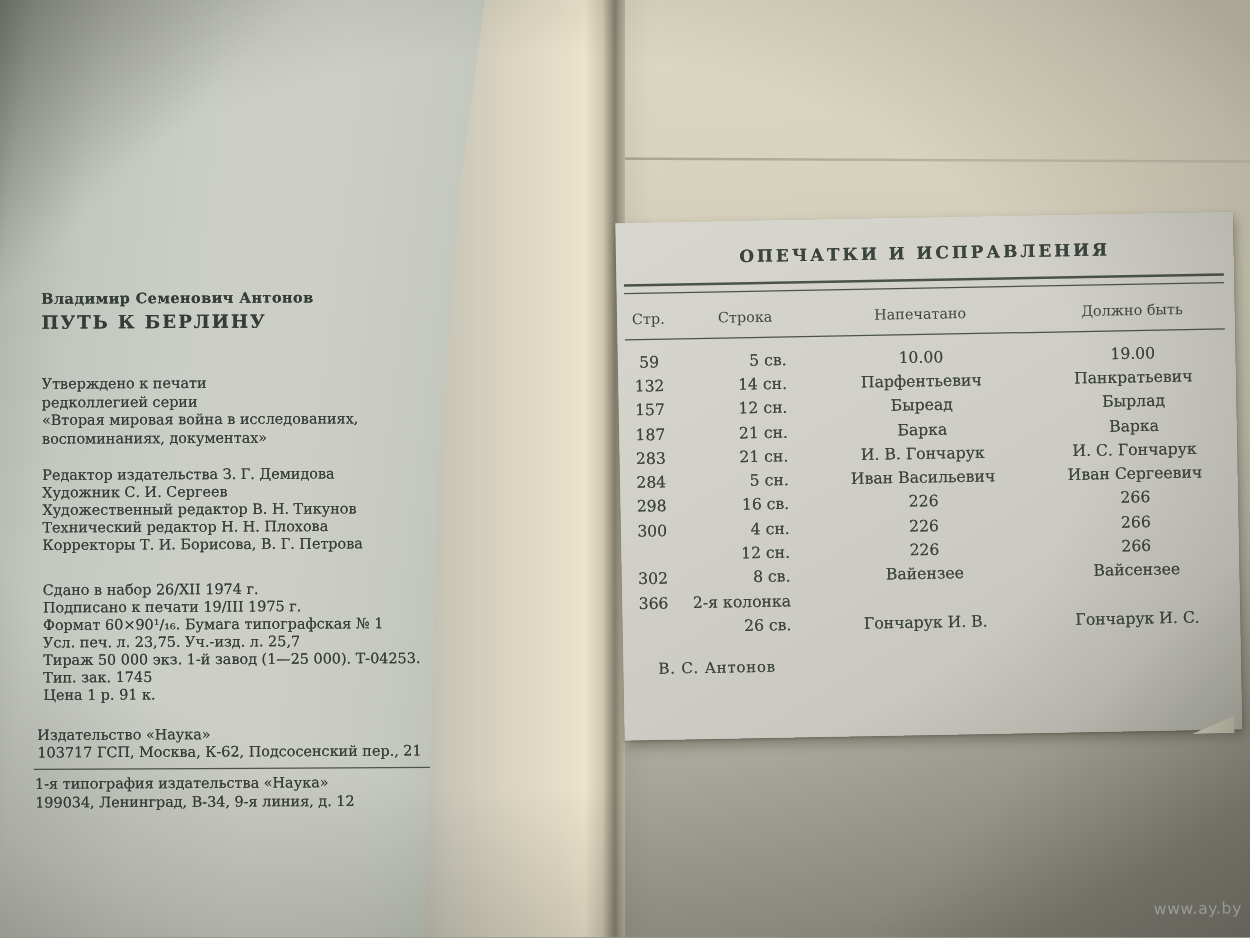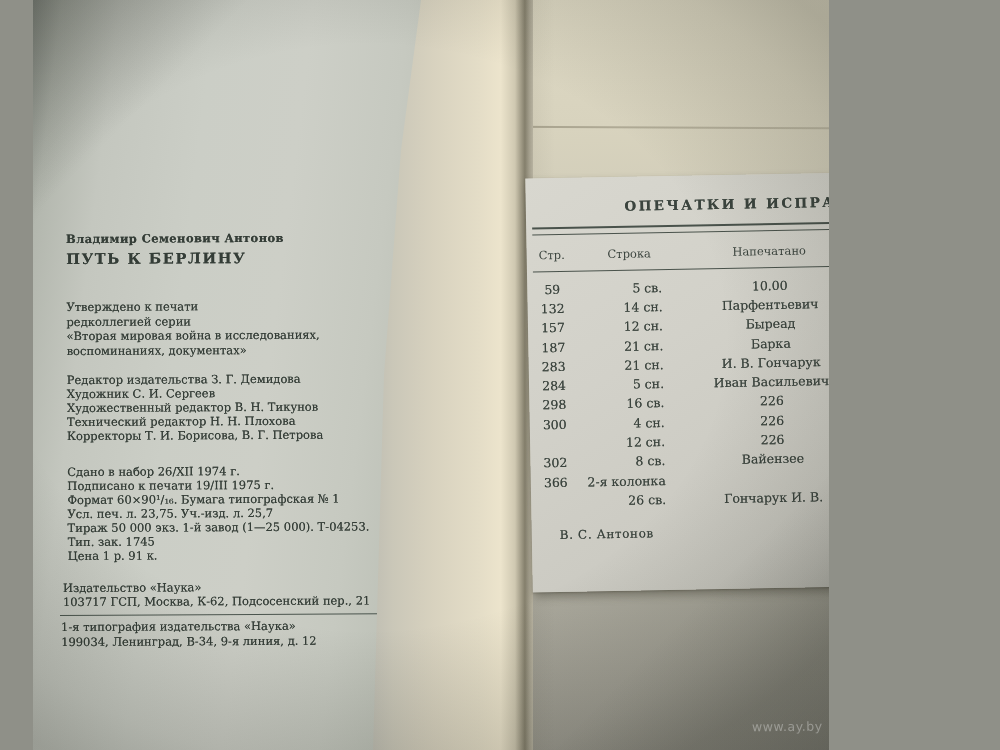--- a/index.html
+++ b/index.html
@@ -1,20 +1,19 @@
 <!DOCTYPE html>
 <html><head>
 <meta charset="utf-8">
 <style>
   html,body{margin:0;padding:0;background:#8f9088;}
   .photo{
-    position:relative;width:796px;height:750px;overflow:hidden;
+    position:relative;width:1000px;height:750px;overflow:hidden;
     background:#a9a89e;
     font-family:"DejaVu Serif","Liberation Serif",serif;
-    margin-left:33px;
   }
   
   .right-page{
     position:absolute;left:462px;top:0;width:538px;height:750px;
     background:
       linear-gradient(90deg, rgba(70,66,52,0.28) 0px, rgba(70,66,52,0.10) 22px, rgba(0,0,0,0) 60px),
       linear-gradient(178deg,#ddd8c3 0%,#d8d3be 17%,#cdc9b6 34%,#bcb9ab 55%,#aaa89c 78%,#9c9a90 100%);
   }
   .page-edge-line{
     position:absolute;left:470px;top:127px;width:530px;height:2px;

